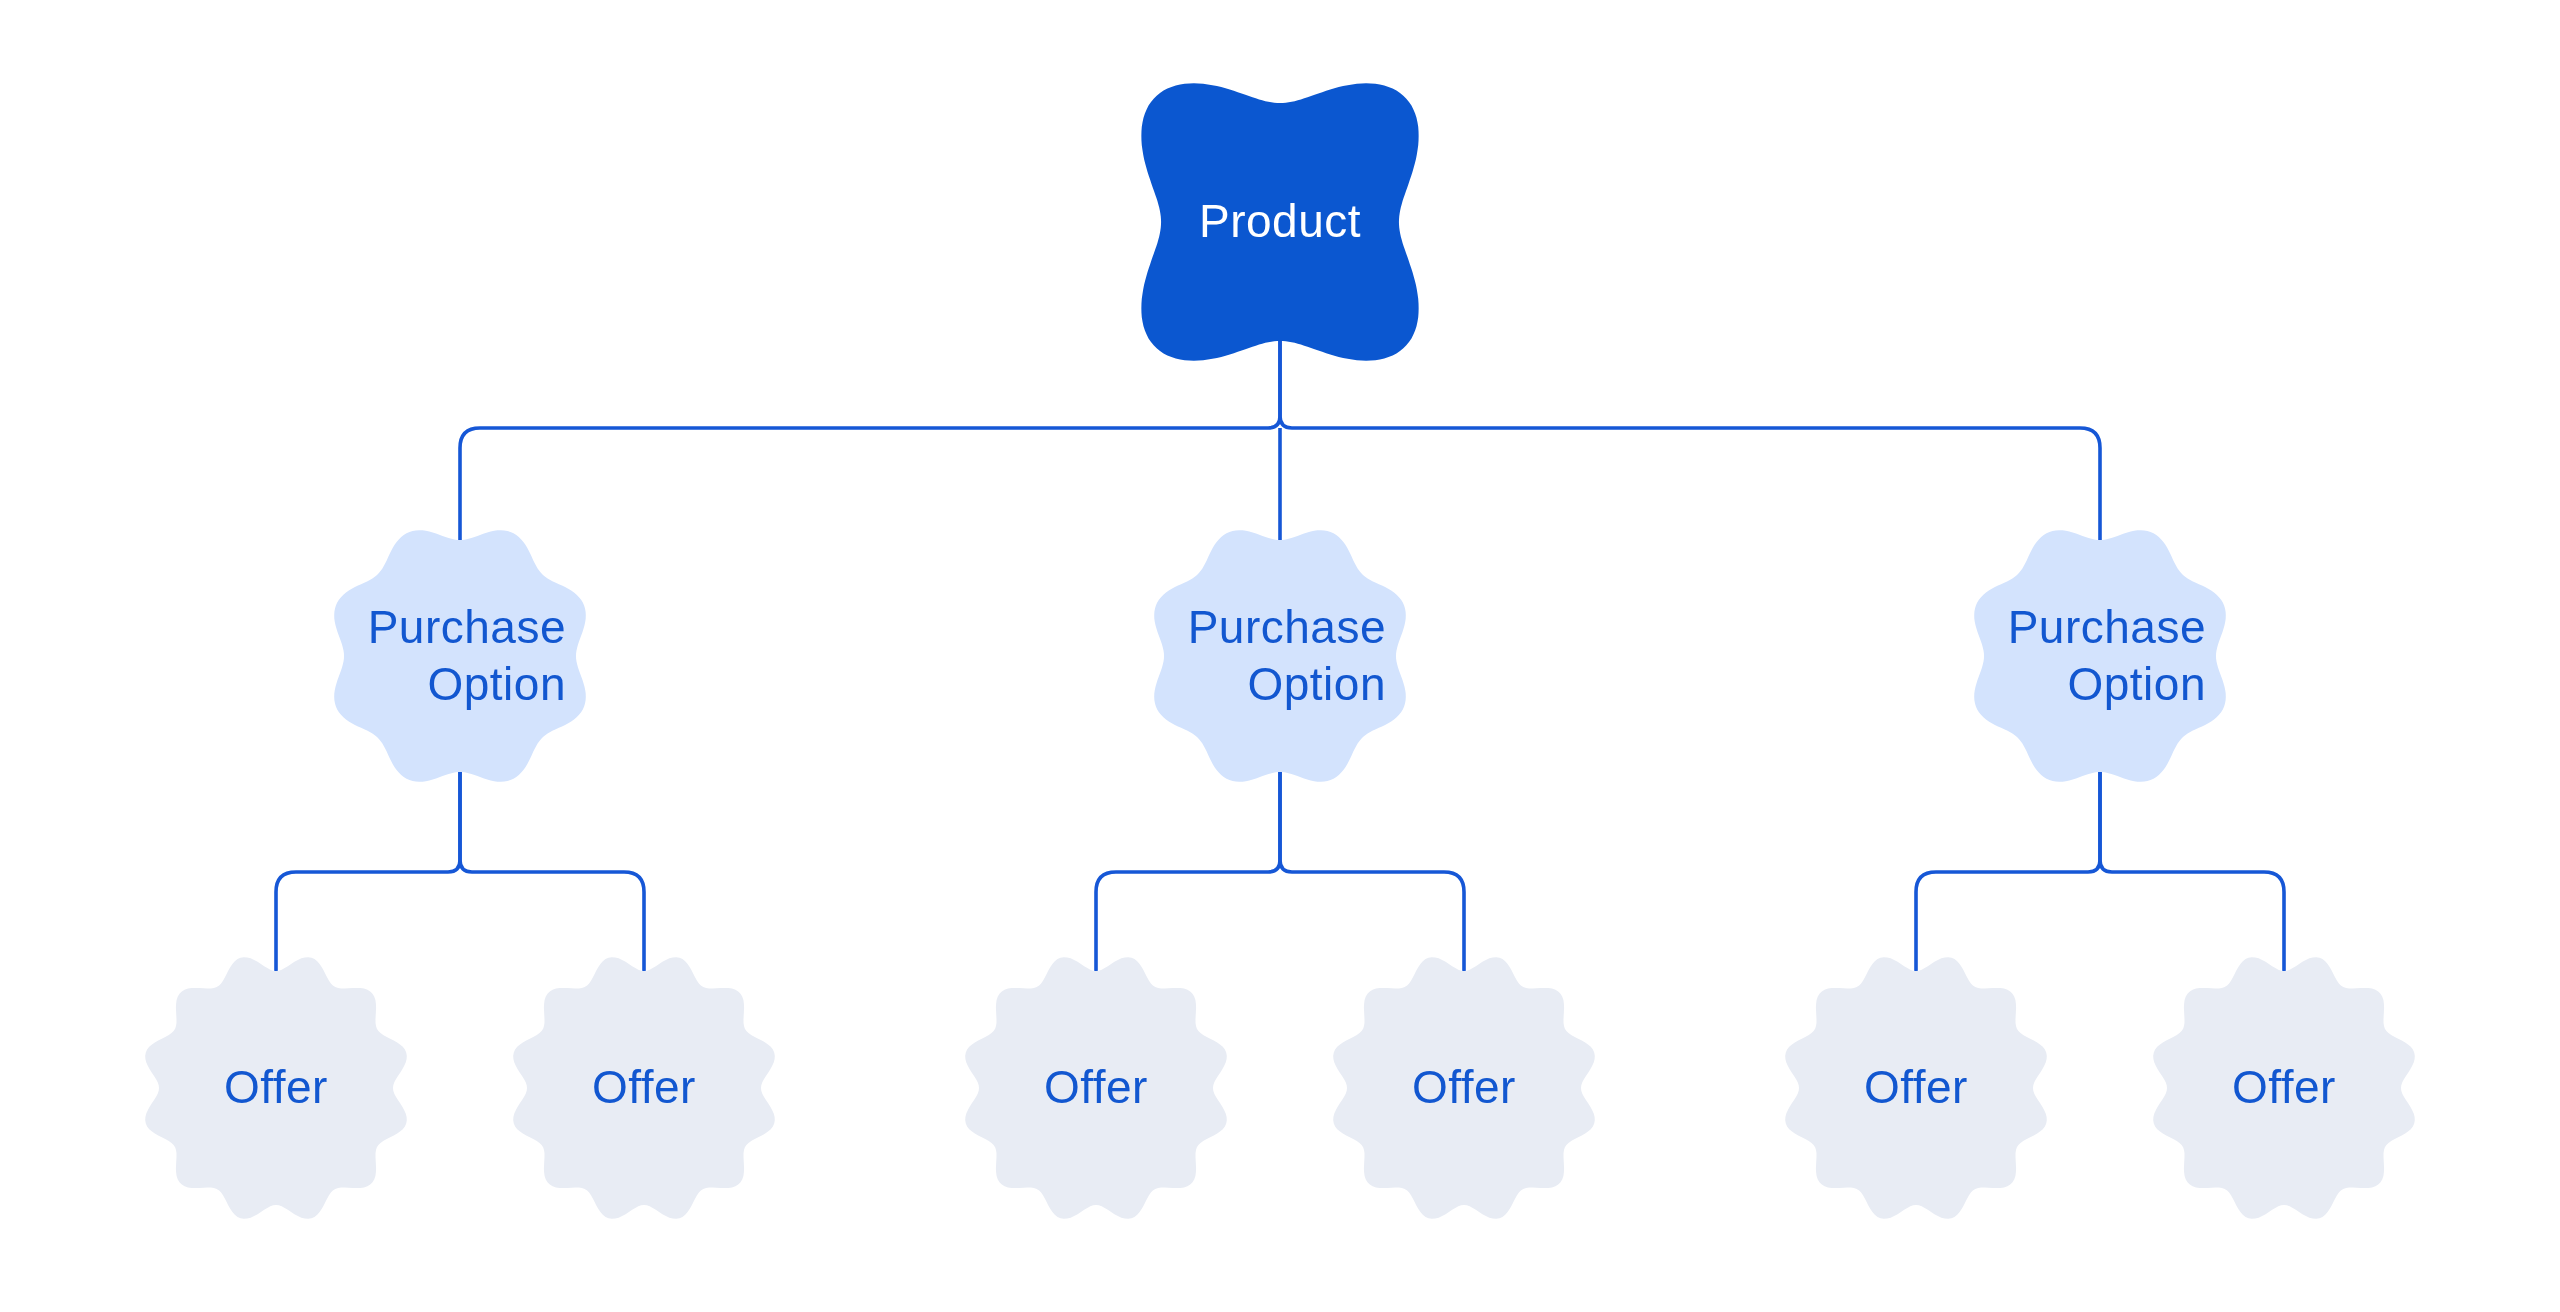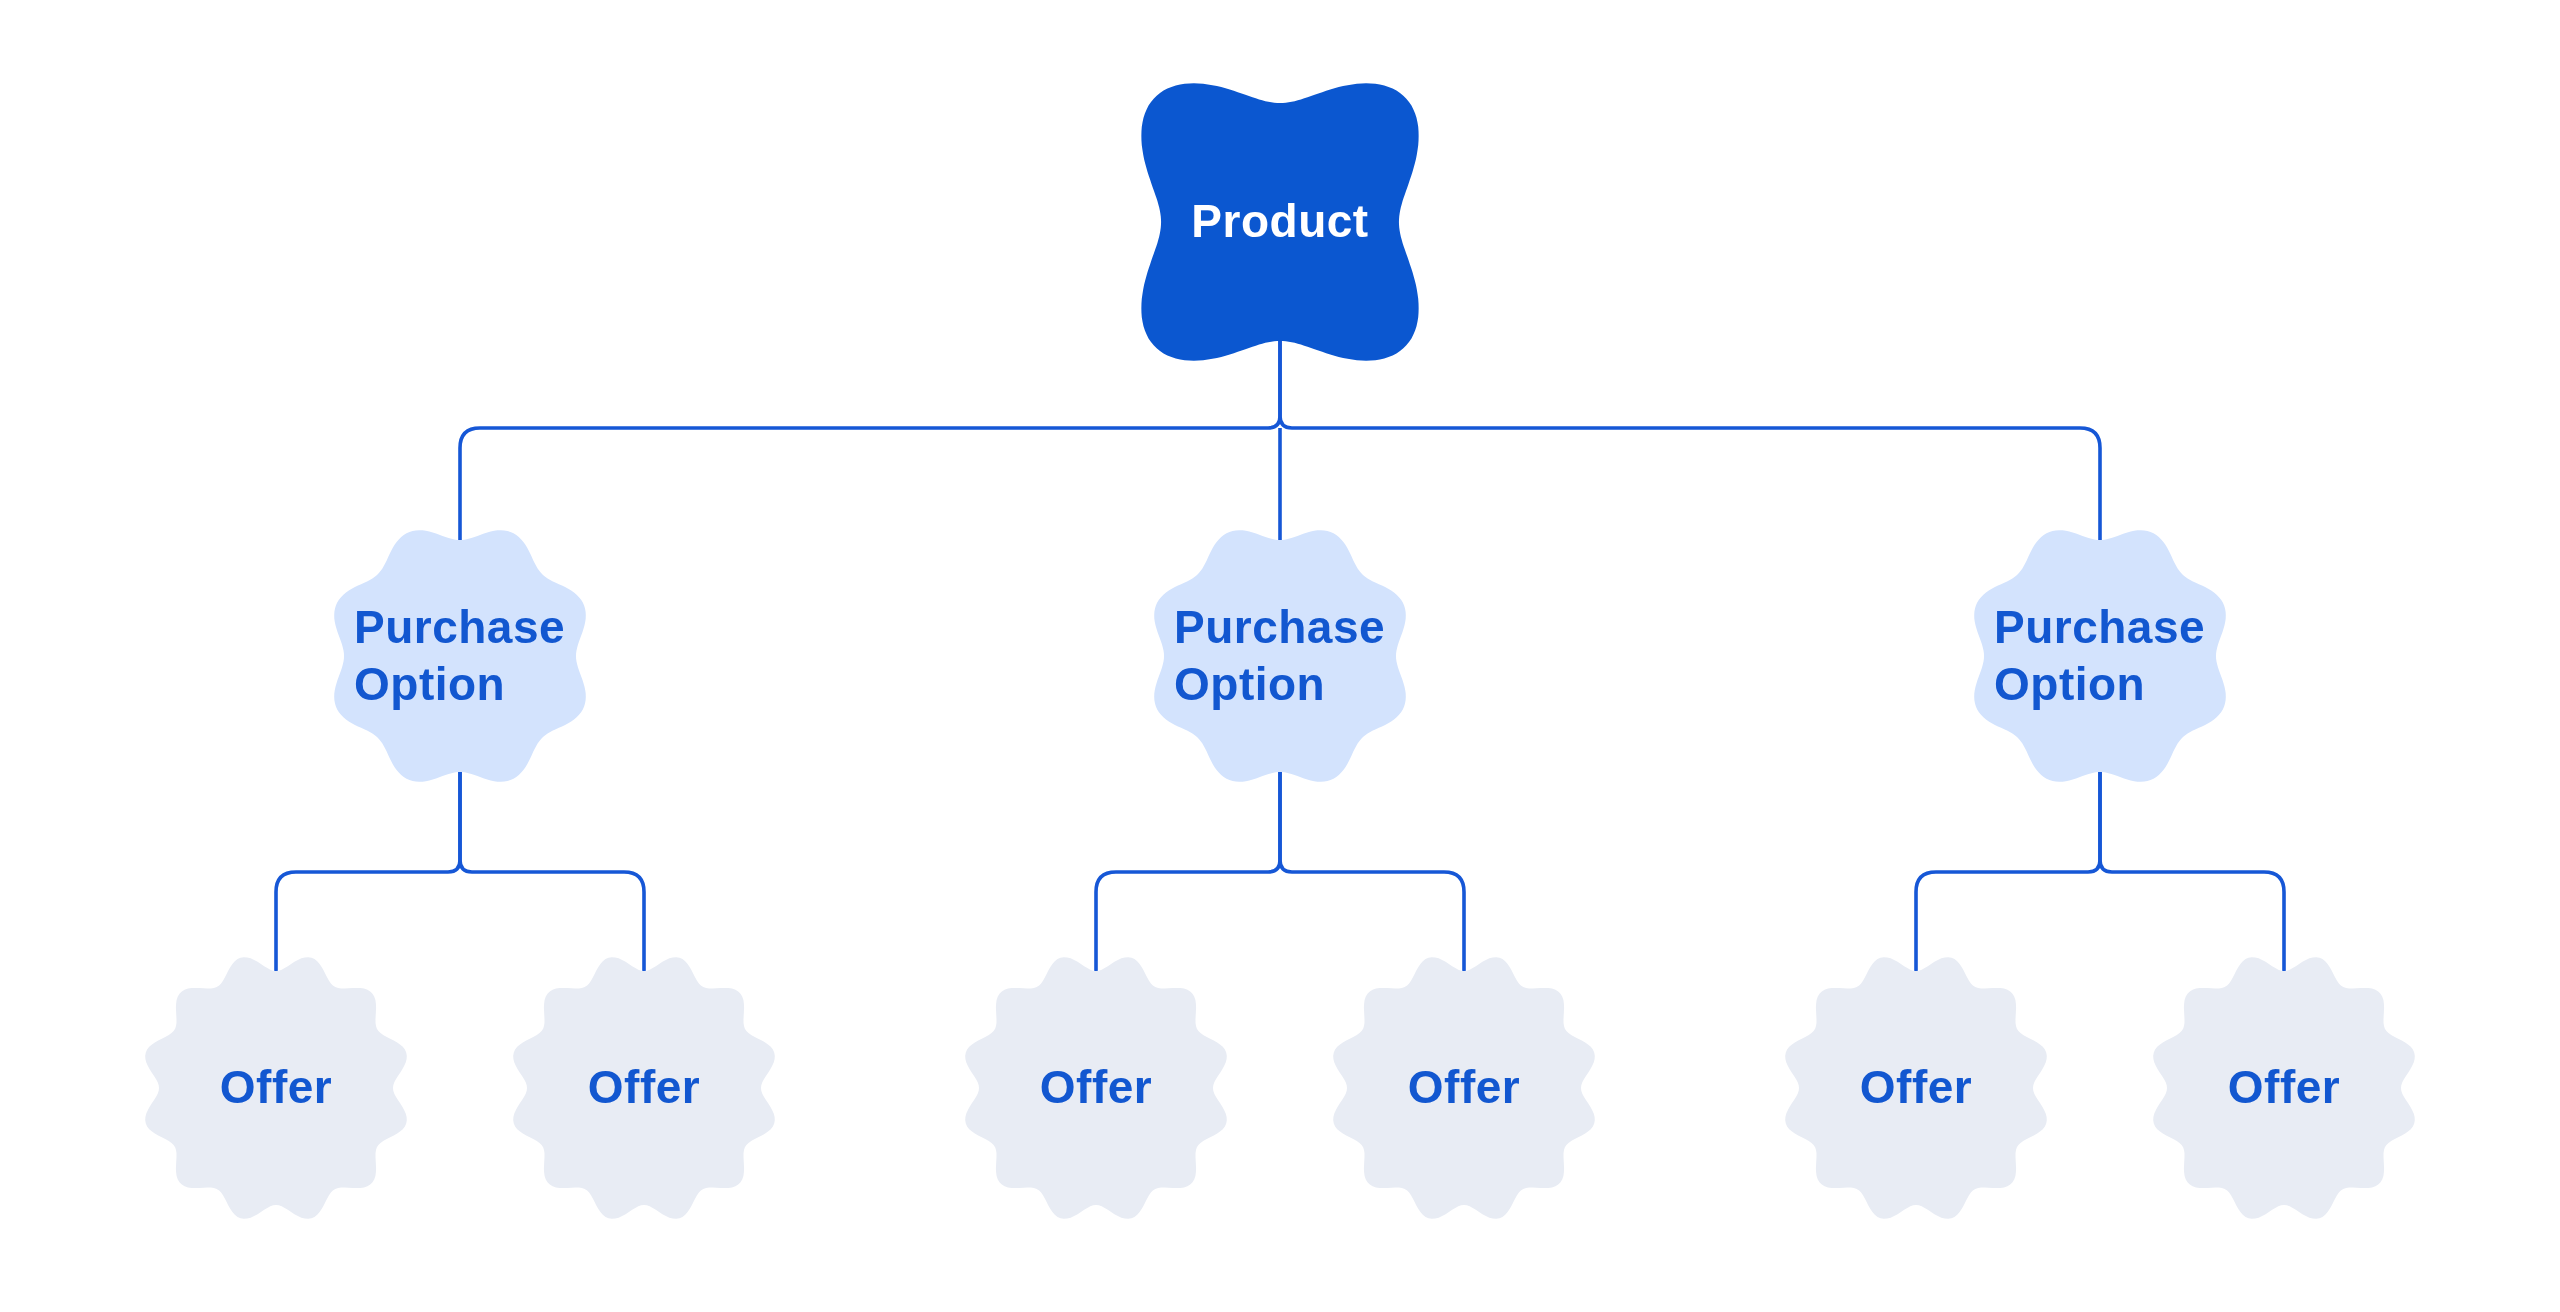--- a/index.html
+++ b/index.html
@@ -22,22 +22,22 @@
     position:relative;
   }
   .canvas{position:absolute;inset:0}
   #connectors{position:absolute;left:0;top:0;width:2560px;height:1312px}
   #connectors path{fill:none;stroke:var(--line);stroke-width:3.6px;stroke-linecap:butt}
   .node{position:absolute}
   .node svg.blob{display:block;width:100%;height:100%}
   .node .label{
     position:absolute;inset:0;
     display:flex;align-items:center;justify-content:center;
-    text-align:left;
-    font-size:46px;font-weight:700;line-height:1.25;
+    text-align:right;
+    font-size:46px;font-weight:400;line-height:1.25;
     color:var(--node-text);
     letter-spacing:.5px;
   }
   .node.product path{fill:var(--product-fill)}
   .node.product .label{color:var(--product-text)}
   .node.purchase path{fill:var(--purchase-fill)}
   .node.purchase .label{padding:0 34px}
   .node.offer path{fill:var(--offer-fill)}
 </style>
 </head>

